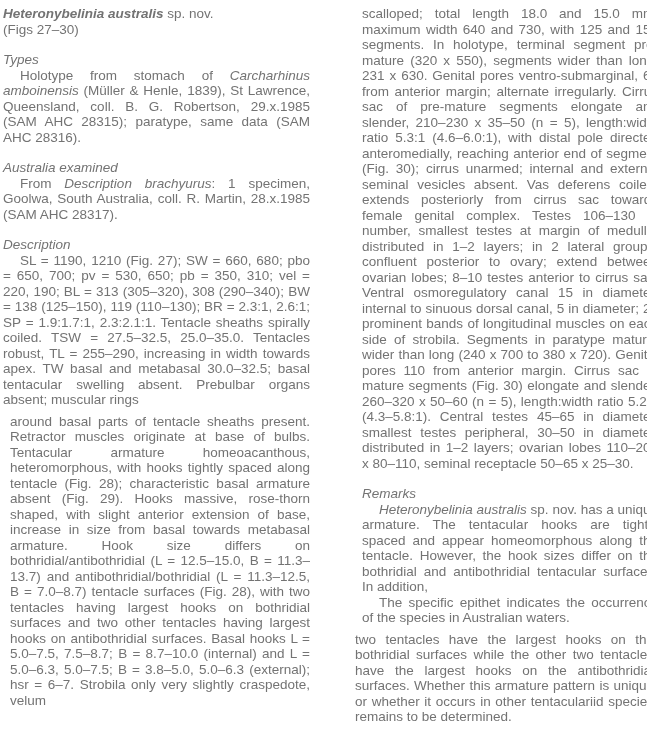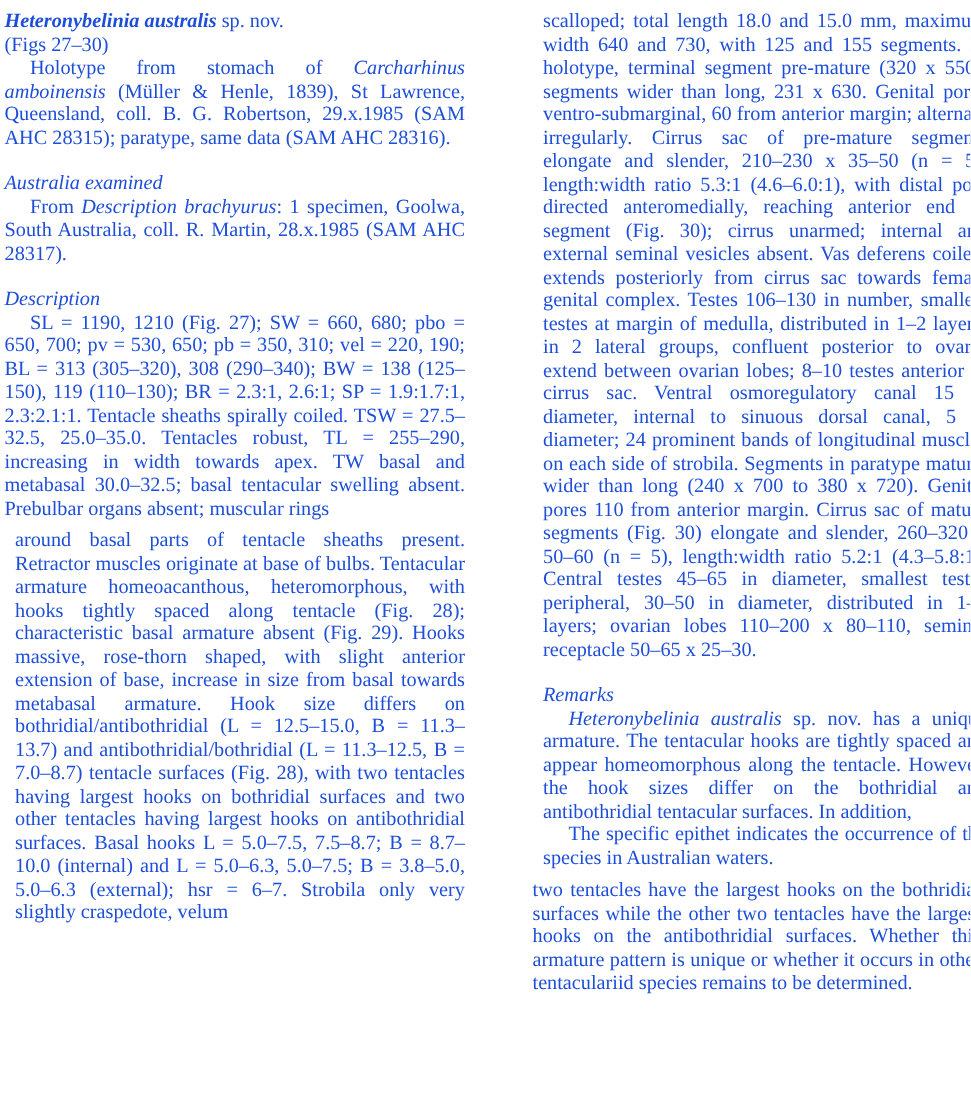--- a/index.html
+++ b/index.html
@@ -6,24 +6,24 @@
     margin: 0;
     padding: 0;
     background: #ffffff;
   }
   .page {
     position: relative;
     width: 647px;
     height: 732px;
     overflow: hidden;
     background: #ffffff;
-    font-family: Liberation Serif, serif;
+    font-family: Liberation Sans, sans-serif;
     font-size: 13.5px;
     line-height: 15.5px;
-    color: #1d4ed8;
+    color: #737373;
   }
   .col {
     position: absolute;
     top: 6px;
     text-align: justify;
   }
   .col-left  { left: 3px;  width: 307px; }
   .col-right { left: 362px; width: 296px; }
 
   .block { margin: 0; padding: 0; }
@@ -38,20 +38,21 @@
   .seg.italic { font-style: italic; }
   .seg.bold-italic { font-style: italic; font-weight: bold; }
 </style>
 </head>
 <body>
 
 <div class="page">
   <div class="col col-left">
       <div class="block title"><span class="seg bold-italic">Heteronybelinia australis</span><span class="seg roman"> sp. nov.</span></div>
       <div class="block line"><span class="seg roman">(Figs 27–30)</span></div>
+      <div class="block heading"><span class="seg italic">Types</span></div>
       <div class="block paragraph indent"><span class="seg roman">Holotype from stomach of </span><span class="seg italic">Carcharhinus amboinensis</span><span class="seg roman"> (Müller &amp; Henle, 1839), St Lawrence, Queensland, coll. B. G. Robertson, 29.x.1985 (SAM AHC 28315); paratype, same data (SAM AHC 28316).</span></div>
       <div class="block heading"><span class="seg italic">Australia examined</span></div>
       <div class="block paragraph indent"><span class="seg roman">From </span><span class="seg italic">Description brachyurus</span><span class="seg roman">: 1 specimen, Goolwa, South Australia, coll. R. Martin, 28.x.1985 (SAM AHC 28317).</span></div>
       <div class="block heading"><span class="seg italic">Description</span></div>
       <div class="block paragraph indent"><span class="seg roman">SL = 1190, 1210 (Fig. 27); SW = 660, 680; pbo = 650, 700; pv = 530, 650; pb = 350, 310; vel = 220, 190; BL = 313 (305–320), 308 (290–340); BW = 138 (125–150), 119 (110–130); BR = 2.3:1, 2.6:1; SP = 1.9:1.7:1, 2.3:2.1:1. Tentacle sheaths spirally coiled. TSW = 27.5–32.5, 25.0–35.0. Tentacles robust, TL = 255–290, increasing in width towards apex. TW basal and metabasal 30.0–32.5; basal tentacular swelling absent. Prebulbar organs absent; muscular rings</span></div>
       <div class="block paragraph gap-before shift-right"><span class="seg roman">around basal parts of tentacle sheaths present. Retractor muscles originate at base of bulbs. Tentacular armature homeoacanthous, heteromorphous, with hooks tightly spaced along tentacle (Fig. 28); characteristic basal armature absent (Fig. 29). Hooks massive, rose-thorn shaped, with slight anterior extension of base, increase in size from basal towards metabasal armature. Hook size differs on bothridial/antibothridial (L = 12.5–15.0, B = 11.3–13.7) and antibothridial/bothridial (L = 11.3–12.5, B = 7.0–8.7) tentacle surfaces (Fig. 28), with two tentacles having largest hooks on bothridial surfaces and two other tentacles having largest hooks on antibothridial surfaces. Basal hooks L = 5.0–7.5, 7.5–8.7; B = 8.7–10.0 (internal) and L = 5.0–6.3, 5.0–7.5; B = 3.8–5.0, 5.0–6.3 (external); hsr = 6–7. Strobila only very slightly craspedote, velum</span></div>
     </div>
   <div class="col col-right">
       <div class="block paragraph"><span class="seg roman">scalloped; total length 18.0 and 15.0 mm, maximum width 640 and 730, with 125 and 155 segments. In holotype, terminal segment pre-mature (320 x 550), segments wider than long, 231 x 630. Genital pores ventro-submarginal, 60 from anterior margin; alternate irregularly. Cirrus sac of pre-mature segments elongate and slender, 210–230 x 35–50 (n = 5), length:width ratio 5.3:1 (4.6–6.0:1), with distal pole directed anteromedially, reaching anterior end of segment (Fig. 30); cirrus unarmed; internal and external seminal vesicles absent. Vas deferens coiled, extends posteriorly from cirrus sac towards female genital complex. Testes 106–130 in number, smallest testes at margin of medulla, distributed in 1–2 layers; in 2 lateral groups, confluent posterior to ovary; extend between ovarian lobes; 8–10 testes anterior to cirrus sac. Ventral osmoregulatory canal 15 in diameter, internal to sinuous dorsal canal, 5 in diameter; 24 prominent bands of longitudinal muscles on each side of strobila. Segments in paratype mature, wider than long (240 x 700 to 380 x 720). Genital pores 110 from anterior margin. Cirrus sac of mature segments (Fig. 30) elongate and slender, 260–320 x 50–60 (n = 5), length:width ratio 5.2:1 (4.3–5.8:1). Central testes 45–65 in diameter, smallest testes peripheral, 30–50 in diameter, distributed in 1–2 layers; ovarian lobes 110–200 x 80–110, seminal receptacle 50–65 x 25–30.</span></div>
       <div class="block heading"><span class="seg italic">Remarks</span></div>

